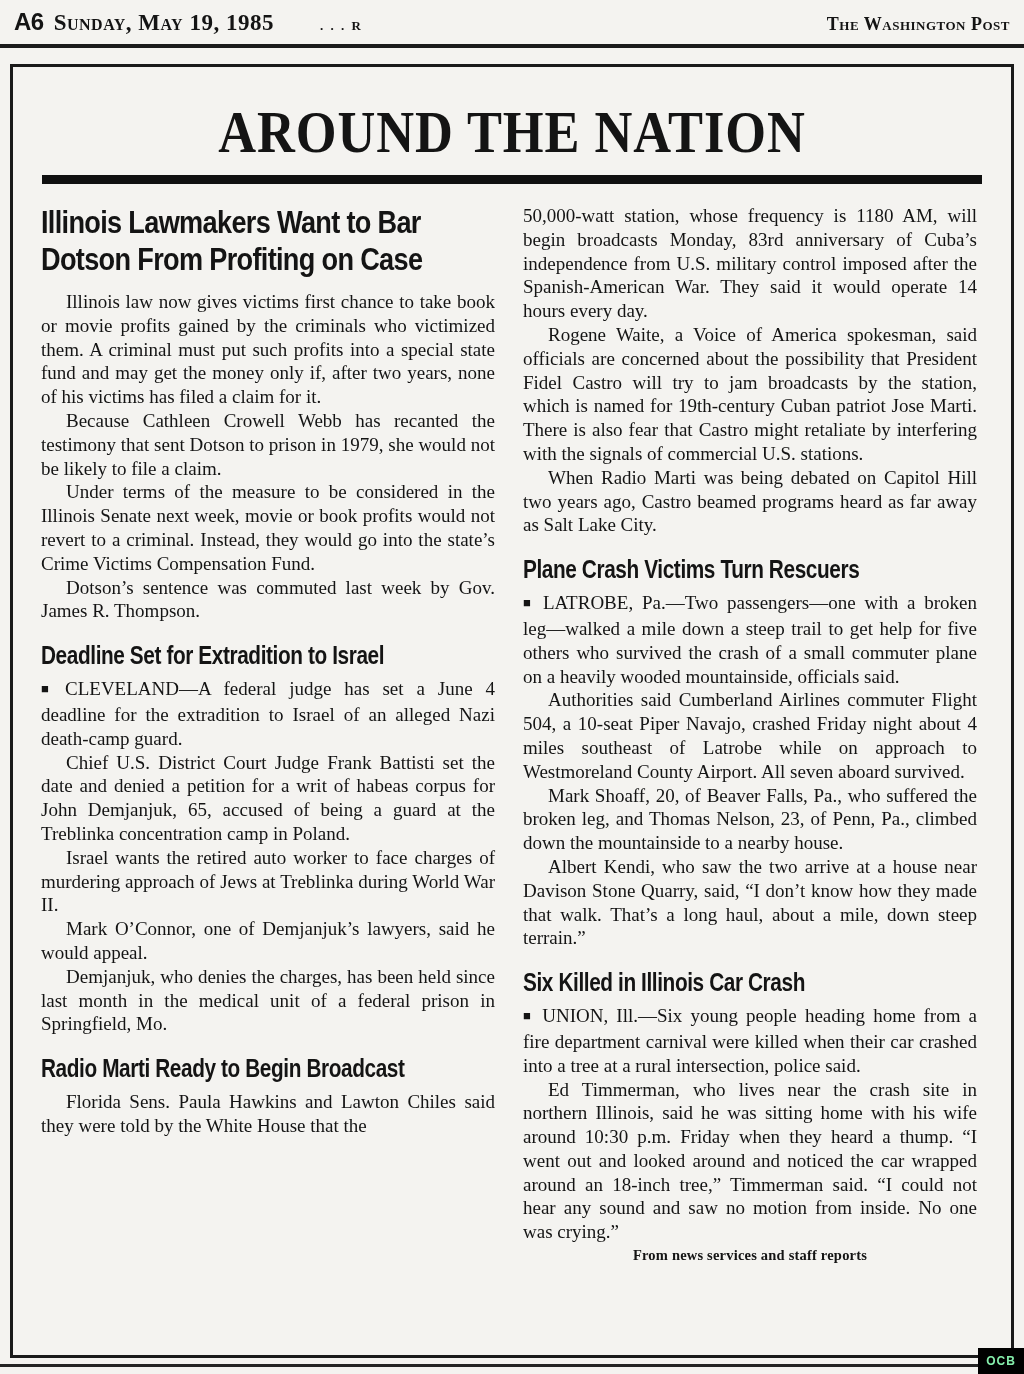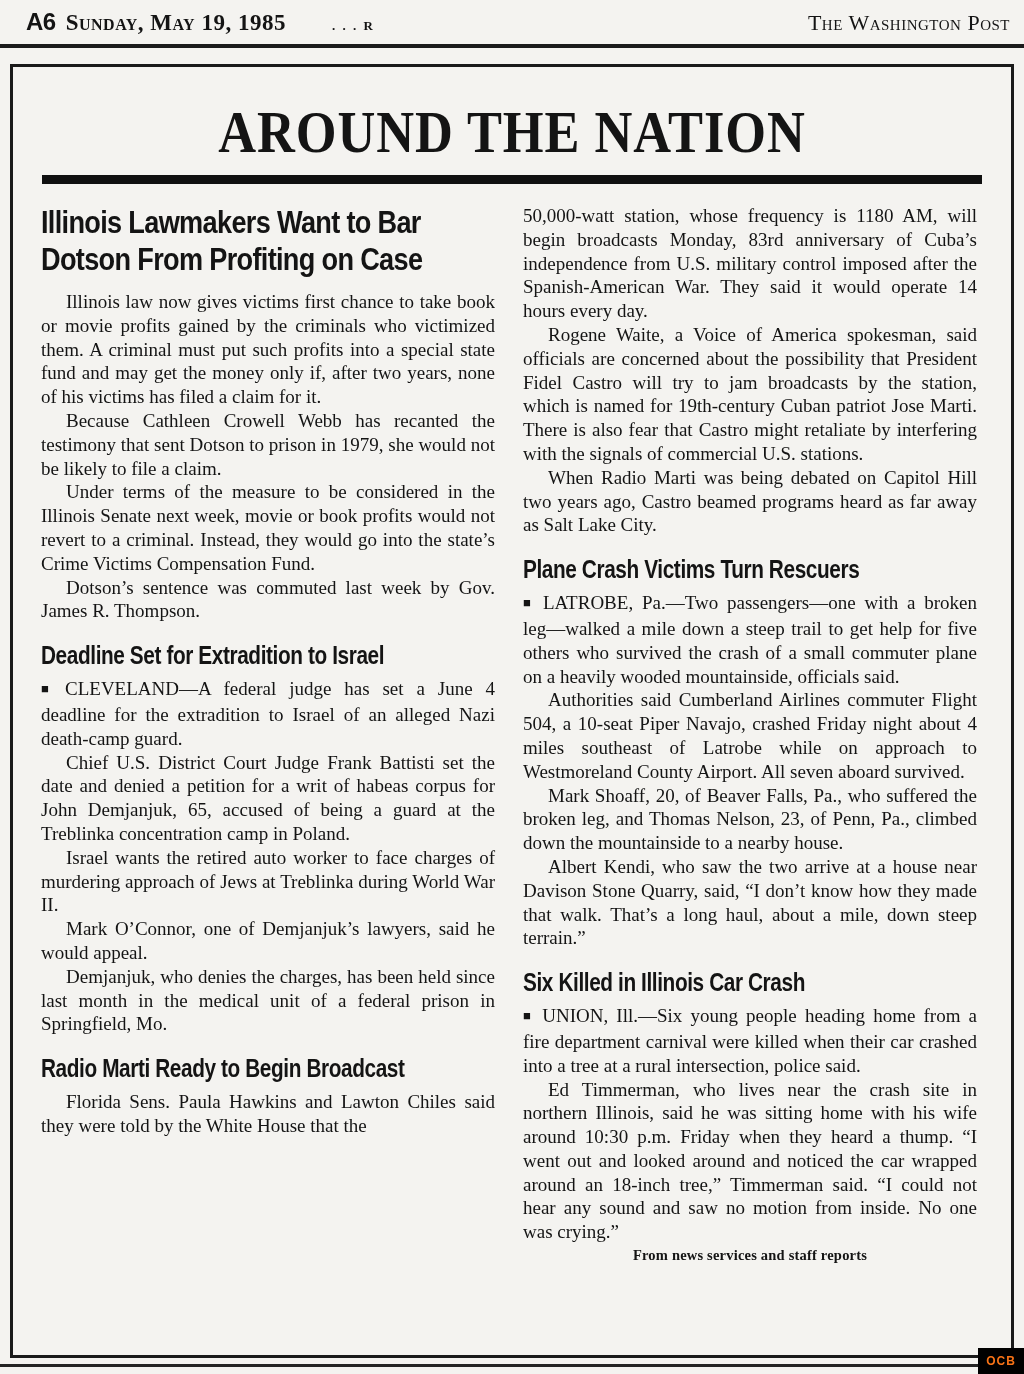--- a/index.html
+++ b/index.html
@@ -10,37 +10,37 @@
     background: #f4f3f0;
     color: #141414;
     font-family: "Liberation Serif", serif;
   }
 
   
   .page-header {
     position: absolute; top: 8px; left: 14px; right: 14px;
     display: flex; justify-content: space-between; align-items: baseline;
   }
-  .header-left { display: flex; align-items: baseline; margin-left: 12px; }
+  .header-left { display: flex; align-items: baseline; }
   .page-number {
     font-family: "Liberation Sans", sans-serif;
     font-weight: bold; font-size: 24px; letter-spacing: -0.5px;
   }
   .page-date {
     margin-left: 10px;
     font-weight: bold; font-variant: small-caps;
     font-size: 23px; letter-spacing: 0.5px;
   }
   .edition-mark {
     margin-left: 46px;
     font-weight: bold; font-size: 13px; letter-spacing: 2px;
   }
   .masthead {
-    font-weight: normal; font-variant: small-caps;
-    font-size: 22px; letter-spacing: 0.5px;
+    font-weight: bold; font-variant: small-caps;
+    font-size: 18px; letter-spacing: 0.5px;
   }
   .header-rule {
     position: absolute; top: 44px; left: 0;
     width: 1024px; height: 4px; background: #1b1b1b;
   }
 
   
   .nation-box {
     position: absolute; top: 64px; left: 10px;
     width: 1004px; height: 1294px;
@@ -95,21 +95,21 @@
   }
 
   
   .bottom-rule {
     position: absolute; left: 0; top: 1364px;
     width: 1024px; height: 3px; background: #242424;
   }
   .corner-badge {
     position: absolute; right: 0; bottom: 0;
     width: 46px; height: 26px; background: #000;
-    color: #f97316;
+    color: #86efac;
     font-family: "Liberation Sans", sans-serif;
     font-weight: bold; font-size: 12px; letter-spacing: 1px;
     display: flex; align-items: center; justify-content: center;
   }
 </style>
 </head>
 <body>
 
 <header class="page-header">
   <div class="header-left">

